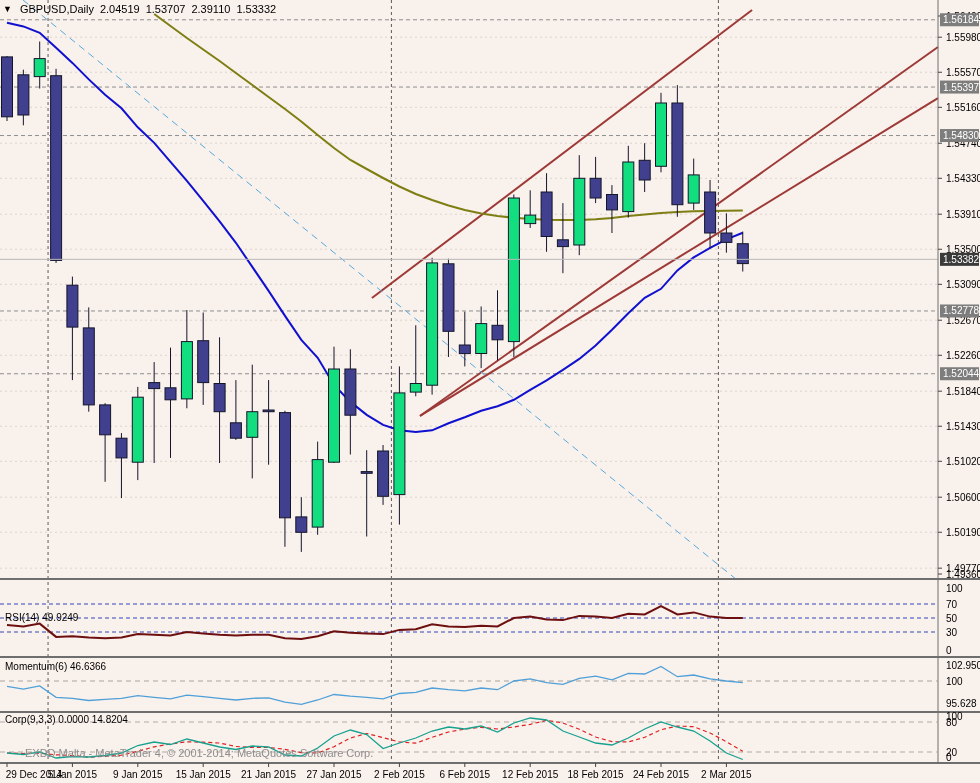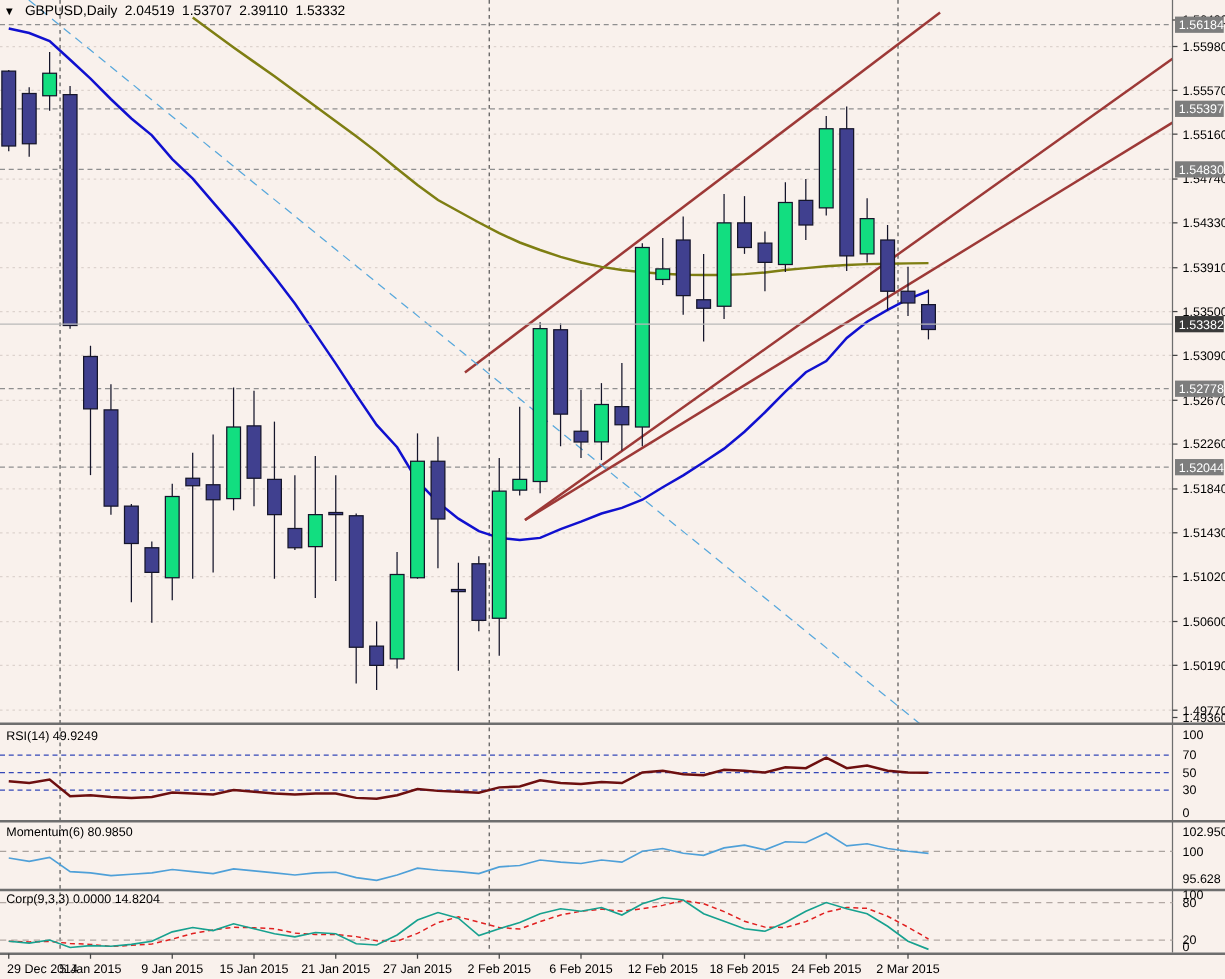--- a/index.html
+++ b/index.html
@@ -337,23 +337,24 @@
 
   <div id="title-bar" class="overlay">
     <span class="dd">▼</span>
     <span class="sym">GBPUSD,Daily</span>
     <span>2.04519</span>
     <span>1.53707</span>
     <span>2.39110</span>
     <span>1.53332</span>
   </div>
 
-  <div class="ind-label" style="left:5px; top:584px;">
+  <div class="ind-label" style="left:5px; top:612px;">
     <span>RSI(14)</span>&nbsp;<span>49.9249</span>
   </div>
   <div class="ind-label" style="left:5px; top:661px;">
-    <span>Momentum(6)</span>&nbsp;<span>80.9850</span>
+    <span>Momentum(6)</span>&nbsp;<span>46.6366</span>
   </div>
   <div class="ind-label" style="left:5px; top:714px;">
     <span>Corp(9,3,3)</span>&nbsp;<span>0.0000</span>&nbsp;<span>14.8204</span>
   </div>
 
+  <div id="watermark">EXDD Malta - MetaTrader 4, © 2001-2014; MetaQuotes Software Corp.</div>
 </div>
 
 </body></html>

